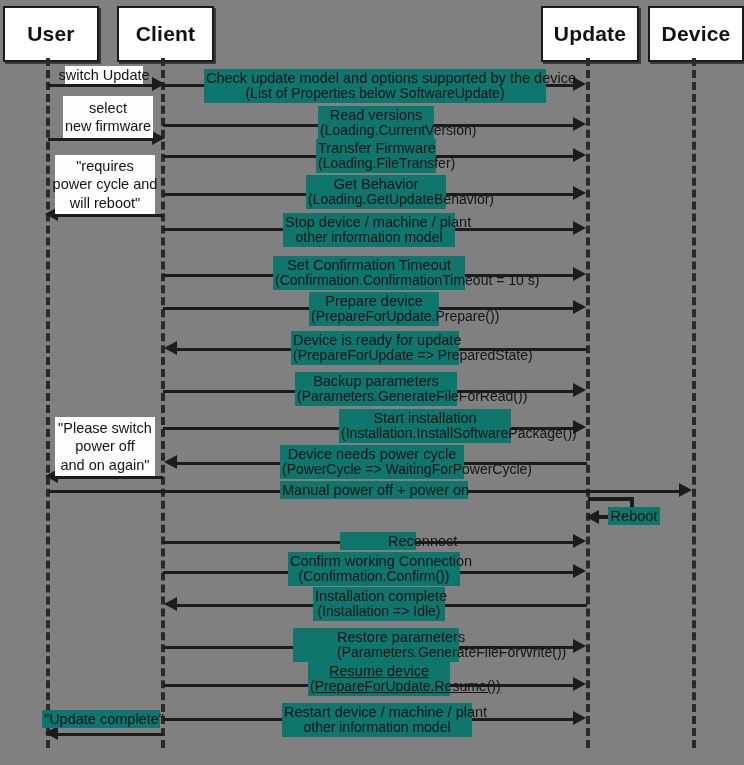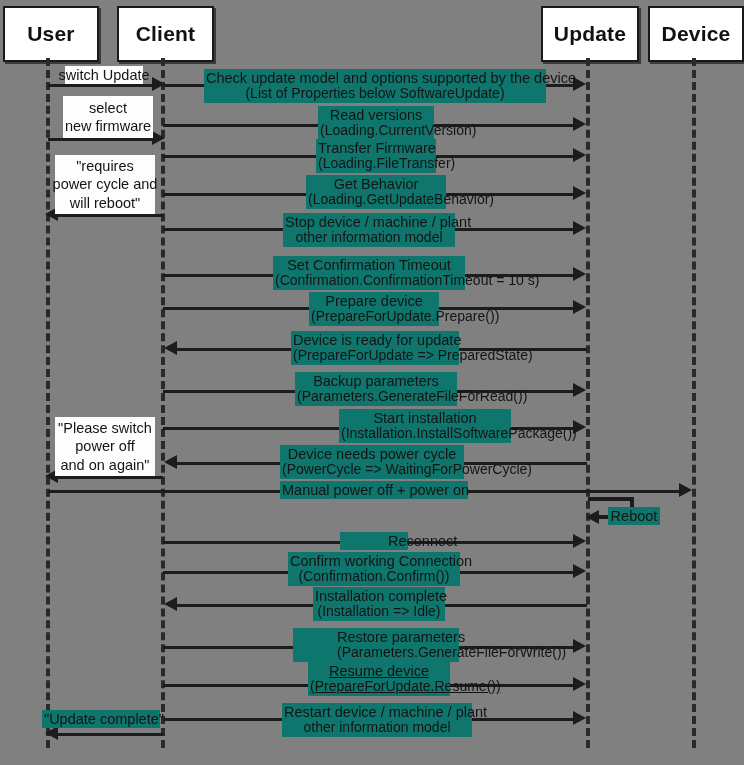--- a/index.html
+++ b/index.html
@@ -234,21 +234,21 @@
   <div class="loop-seg" style="left:588px; top:497px; width:46px; height:4px;"></div>
   <div class="loop-seg" style="left:630px; top:497px; width:4px;  height:22px;"></div>
   <div class="loop-seg" style="left:598px; top:515px; width:36px; height:4px;"></div>
   <div class="arrow-head arrow-left" style="left:586px; top:510px;"></div>
   <div class="msg-label" style="left:608px; top:507px; width:52px;">
     <span class="msg-title">Reboot</span>
   </div>
 
   <div class="msg-line" style="left:163px; top:541px; width:414px;"></div>
   <div class="arrow-head arrow-right" style="left:573px; top:534px;"></div>
-  <div class="msg-label" style="left:340px; top:532px; width:68px;padding-left:48px;">
+  <div class="msg-label" style="left:340px; top:532px; width:76px;padding-left:48px;">
     <span class="msg-title">Reconnect</span>
   </div>
 
   <div class="msg-line" style="left:163px; top:571px; width:414px;"></div>
   <div class="arrow-head arrow-right" style="left:573px; top:564px;"></div>
   <div class="msg-label" style="left:288px; top:552px; width:172px;">
     <span class="msg-title">Confirm working Connection</span>
     <span class="msg-sub">(Confirmation.Confirm())</span>
   </div>
 

